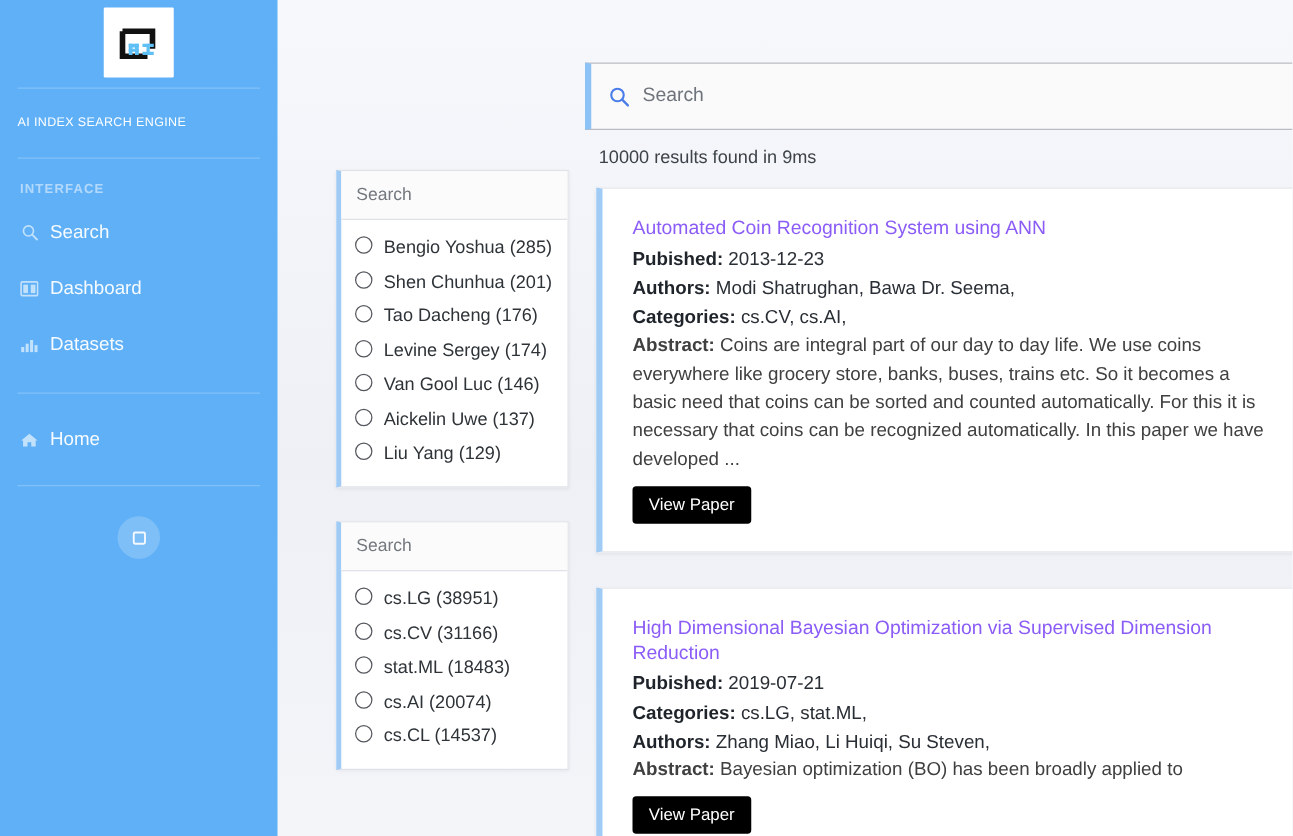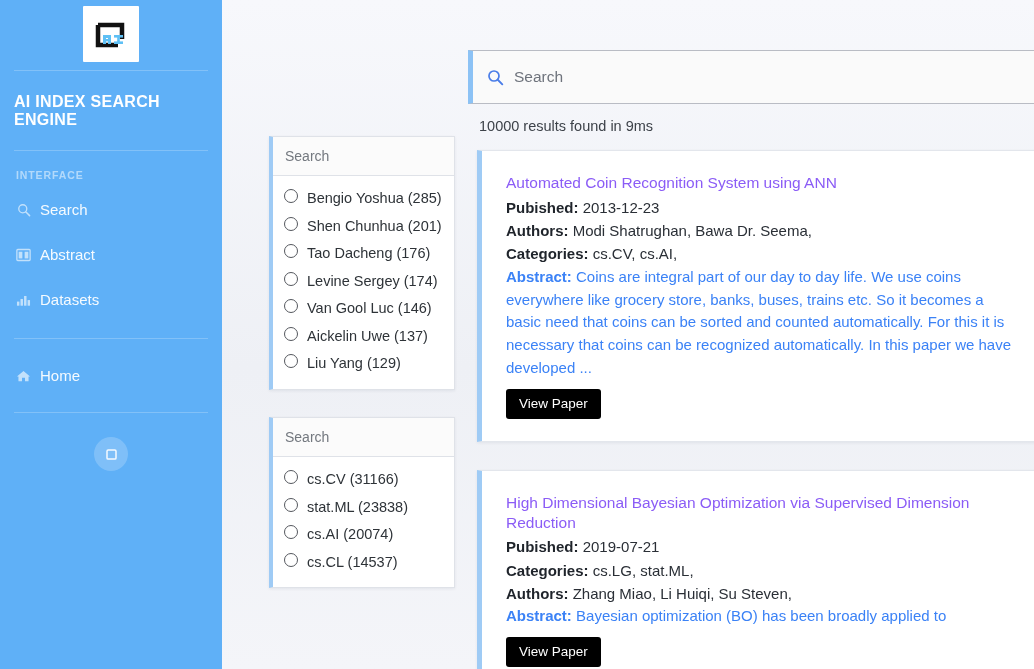--- a/index.html
+++ b/index.html
@@ -49,22 +49,22 @@
   .brand-logo svg { display: block; }
 
   .side-divider {
     height: 1px;
     background: rgba(255,255,255,0.22);
     margin: 0 14px;
   }
 
   .brand-title {
     color: #ffffff;
-    font-size: 16px;
-    font-weight: bold;
+    font-size: 10px;
+    font-weight: normal;
     letter-spacing: 0.3px;
     padding: 22px 14px 22px 14px;
     line-height: 1.1;
   }
 
   .side-heading {
     color: rgba(255,255,255,0.52);
     font-size: 10.5px;
     font-weight: bold;
     letter-spacing: 0.9px;
@@ -251,21 +251,21 @@
 
   .meta-line {
     font-size: 15px;
     color: #2a2f36;
     line-height: 1.55;
   }
   .meta-line b { font-weight: bold; color: #1f242b; }
 
   .abstract {
     font-size: 15px;
-    color: #3b82f6;
+    color: #404040;
     line-height: 1.53;
     margin-top: 0;
   }
 
   .view-btn {
     margin-top: 9px;
     display: inline-block;
     background: #000000;
     color: #ffffff;
     font-size: 13.5px;
@@ -321,21 +321,21 @@
     </div>
 
     <div class="nav-item nav-gap-top">
       <span class="nav-ico">
         <svg width="15" height="14" viewBox="0 0 16 15">
           <rect x="0.9" y="1.6" width="14.2" height="11.8" rx="1" fill="none" stroke="#ffffff" stroke-width="1.4"></rect>
           <rect x="2.8" y="4" width="4" height="7.2" fill="#ffffff"></rect>
           <rect x="9.2" y="4" width="4" height="7.2" fill="#ffffff"></rect>
         </svg>
       </span>
-      <span class="nav-label">Abstract</span>
+      <span class="nav-label">Dashboard</span>
     </div>
 
     <div class="nav-item nav-gap-top">
       <span class="nav-ico">
         <svg width="15" height="14" viewBox="0 0 16 15">
           <rect x="1" y="9.2" width="2.6" height="4.4" fill="#ffffff"></rect>
           <rect x="4.8" y="6.4" width="2.6" height="7.2" fill="#ffffff"></rect>
           <rect x="8.6" y="3.2" width="2.6" height="10.4" fill="#ffffff"></rect>
           <rect x="12.4" y="7.6" width="2.6" height="6" fill="#ffffff"></rect>
         </svg>
@@ -419,25 +419,29 @@
           </div>
         </div>
 
         <div class="facet-card">
           <div class="facet-search">
             <input type="text" placeholder="Search" style="">
           </div>
           <div class="facet-list">
             <div class="facet-row">
               <span class="radio"></span>
+              <span class="facet-text">cs.LG (38951)</span>
+            </div>
+            <div class="facet-row">
+              <span class="radio"></span>
               <span class="facet-text">cs.CV (31166)</span>
             </div>
             <div class="facet-row">
               <span class="radio"></span>
-              <span class="facet-text">stat.ML (23838)</span>
+              <span class="facet-text">stat.ML (18483)</span>
             </div>
             <div class="facet-row">
               <span class="radio"></span>
               <span class="facet-text">cs.AI (20074)</span>
             </div>
             <div class="facet-row">
               <span class="radio"></span>
               <span class="facet-text">cs.CL (14537)</span>
             </div>
           </div>

